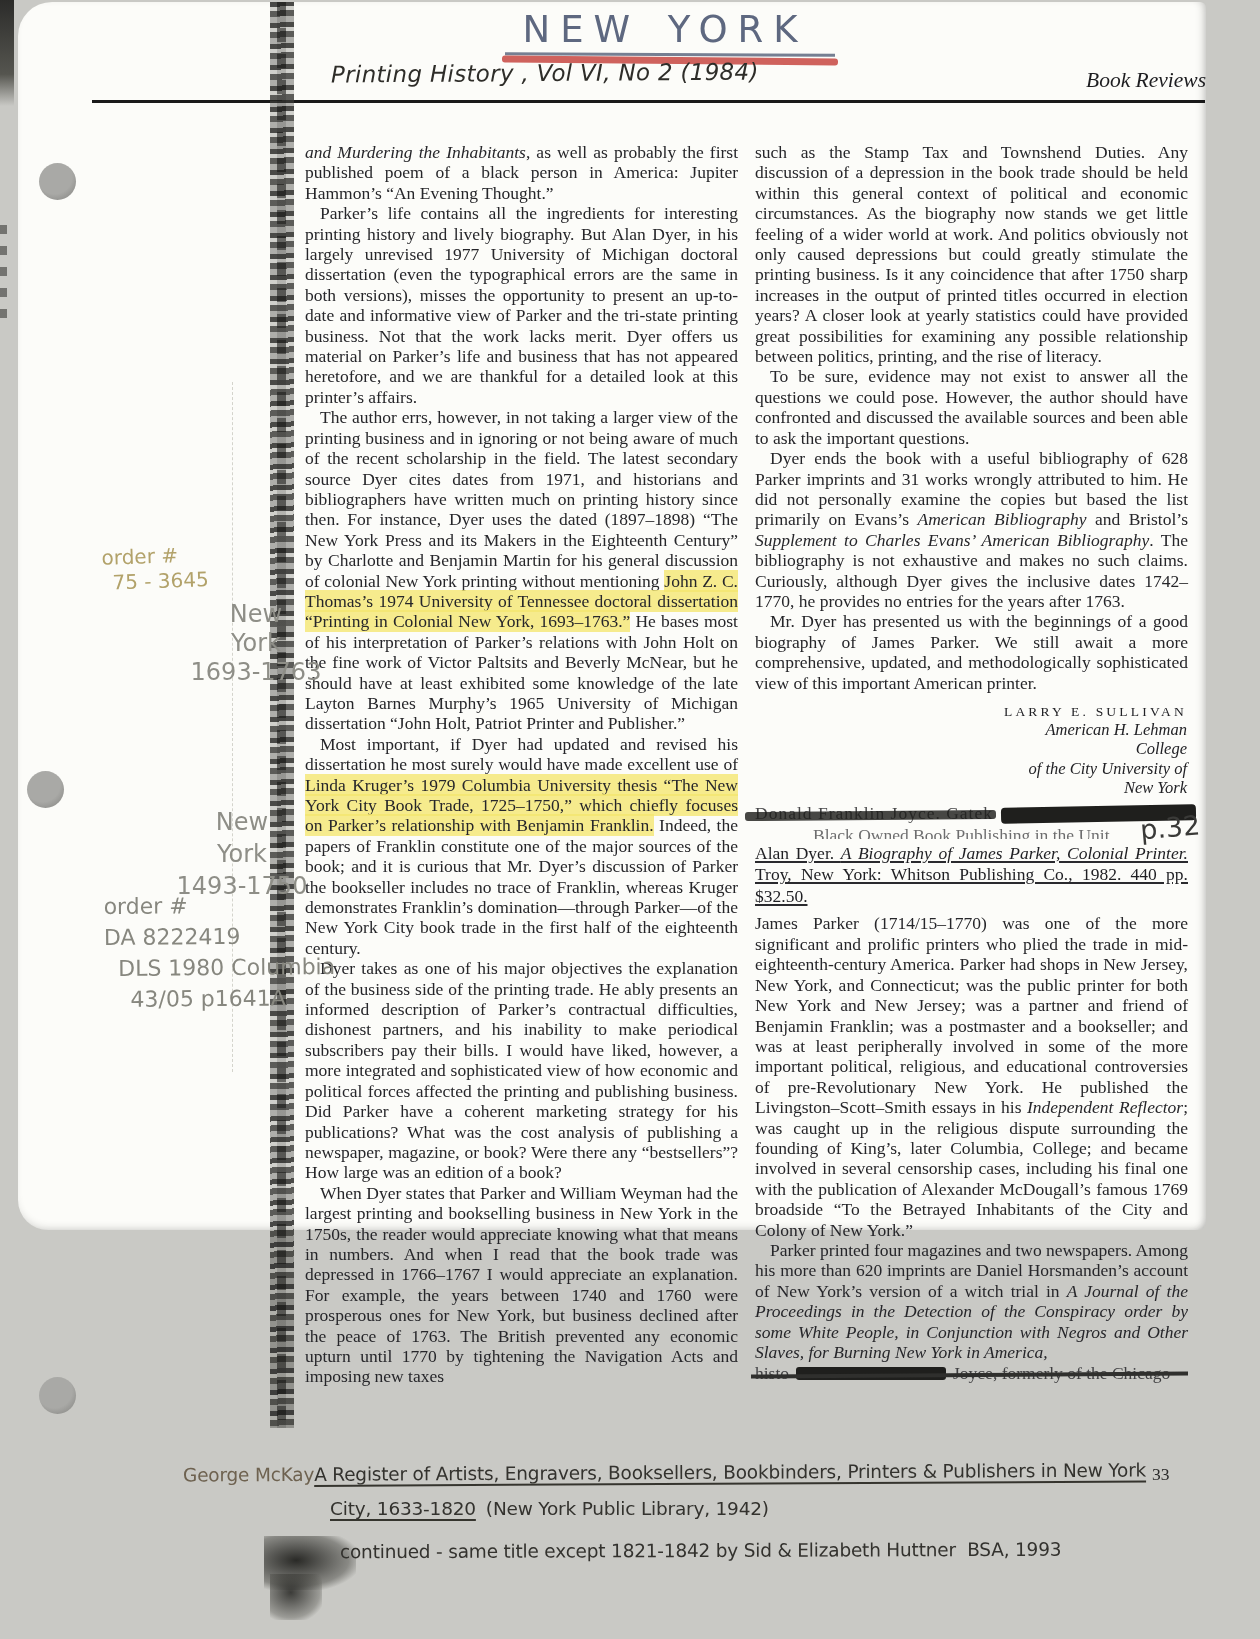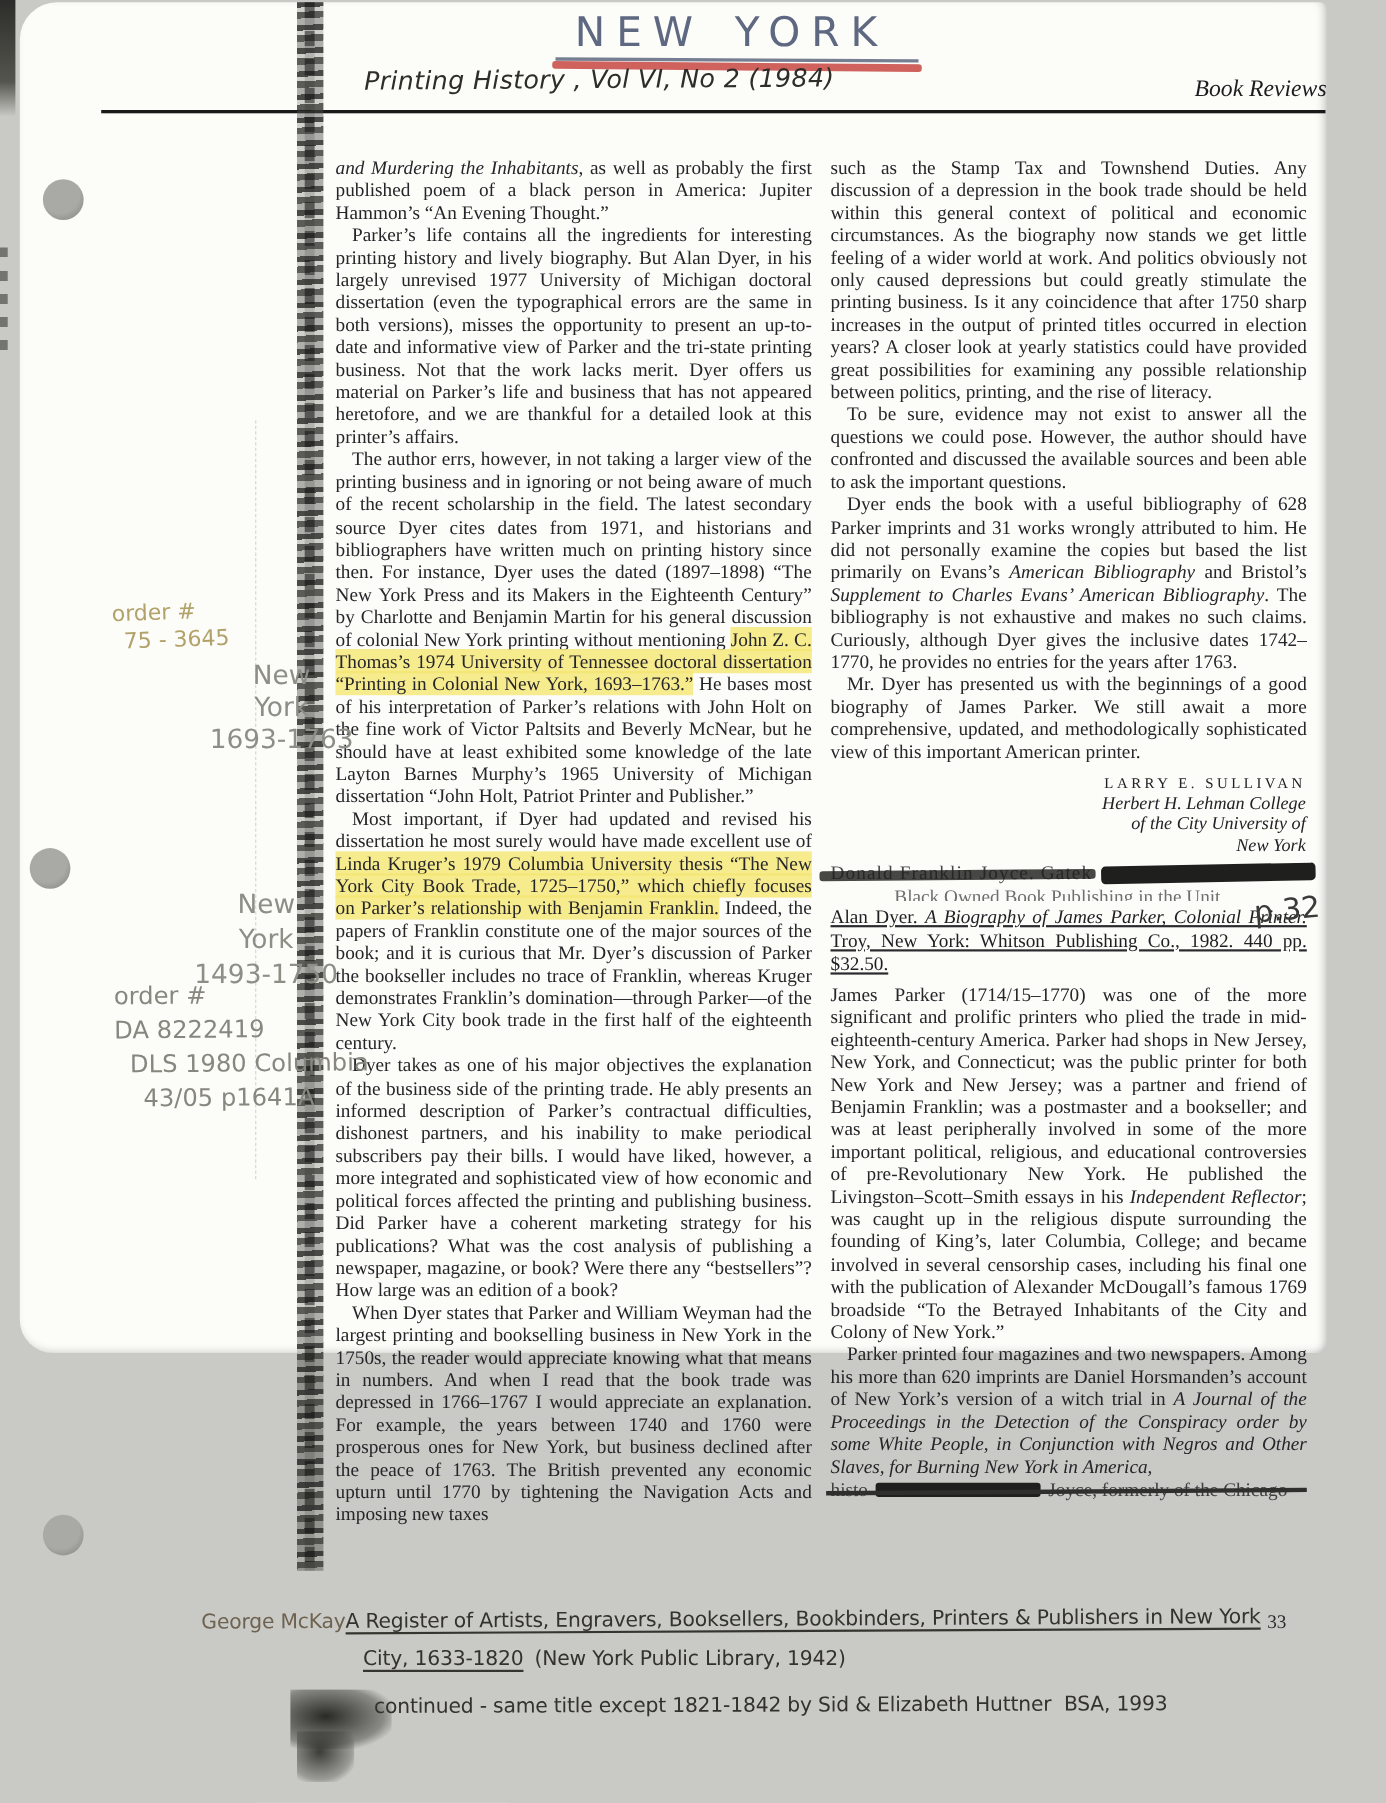--- a/index.html
+++ b/index.html
@@ -146,21 +146,21 @@
       <p class="body ind"><span>When Dyer states that Parker and William Weyman had the largest printing and bookselling business in New York in the 1750s, the reader would appreciate knowing what that means in numbers. And when I read that the book trade was depressed in 1766–1767 I would appreciate an explanation. For example, the years between 1740 and 1760 were prosperous ones for New York, but business declined after the peace of 1763. The British prevented any economic upturn until 1770 by tightening the Navigation Acts and imposing new taxes</span></p>
     </div>
     <div class="col">
       <p class="body"><span>such as the Stamp Tax and Townshend Duties. Any discussion of a depression in the book trade should be held within this general context of political and economic circumstances. As the biography now stands we get little feeling of a wider world at work. And politics obviously not only caused depressions but could greatly stimulate the printing business. Is it any coincidence that after 1750 sharp increases in the output of printed titles occurred in election years? A closer look at yearly statistics could have provided great possibilities for examining any possible relationship between politics, printing, and the rise of literacy.</span></p>
       <p class="body ind"><span>To be sure, evidence may not exist to answer all the questions we could pose. However, the author should have confronted and discussed the available sources and been able to ask the important questions.</span></p>
       <p class="body ind"><span>Dyer ends the book with a useful bibliography of 628 Parker imprints and 31 works wrongly attributed to him. He did not personally examine the copies but based the list primarily on Evans’s </span><span class="seg-i">American Bibliography</span><span> and Bristol’s </span><span class="seg-i">Supplement to Charles Evans’ American Bibliography</span><span>. The bibliography is not exhaustive and makes no such claims. Curiously, although Dyer gives the inclusive dates 1742–1770, he provides no entries for the years after 1763.</span></p>
       <p class="body ind"><span>Mr. Dyer has presented us with the beginnings of a good biography of James Parker. We still await a more comprehensive, updated, and methodologically sophisticated view of this important American printer.</span></p>
 
       <div class="sig">
         <div class="sig-name">LARRY E. SULLIVAN</div>
-        <div class="sig-org">Herbert H. Lehman College</div>
+        <div class="sig-org">American H. Lehman College</div>
         <div class="sig-org">of the City University of New York</div>
       </div>
 
       <div class="struck1">
         <span class="ghost">Donald Franklin Joyce.  Gatek</span>
         <span class="bar bar-a"></span>
         <span class="bar bar-b"></span>
       </div>
       <div class="struck2">
         <span>Black Owned Book Publishing in the Unit</span>

